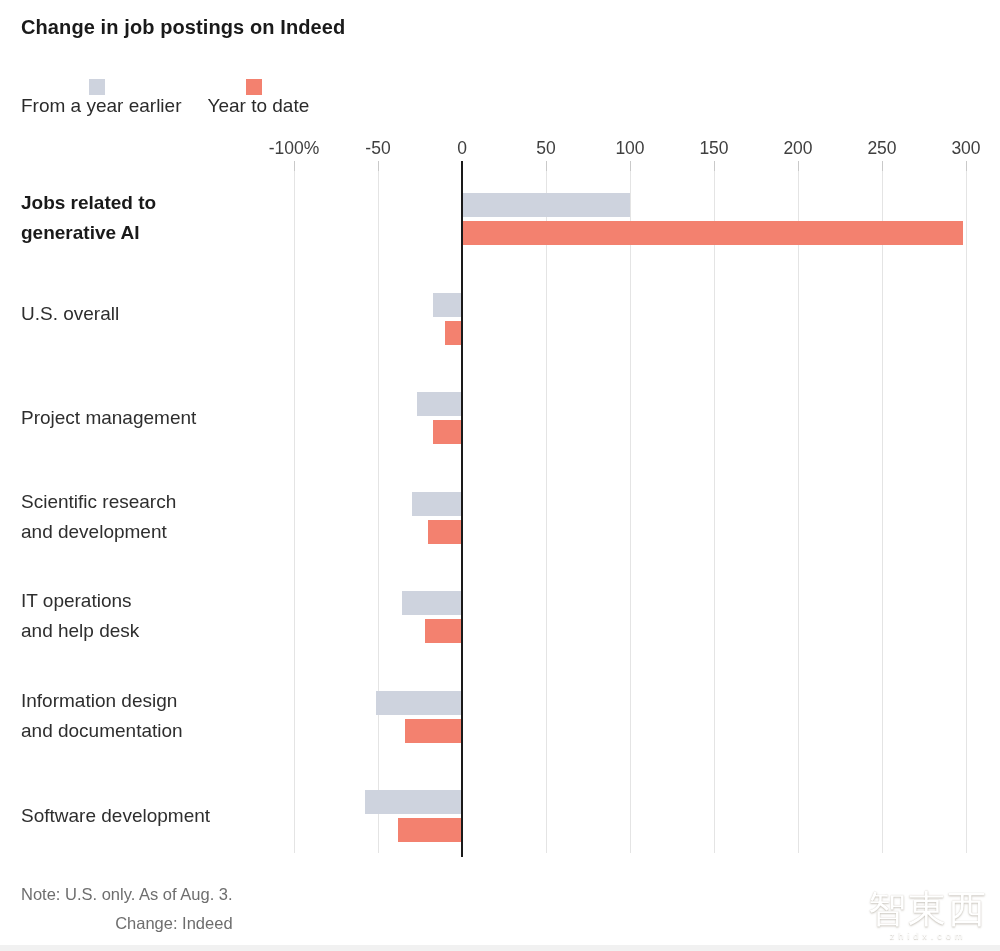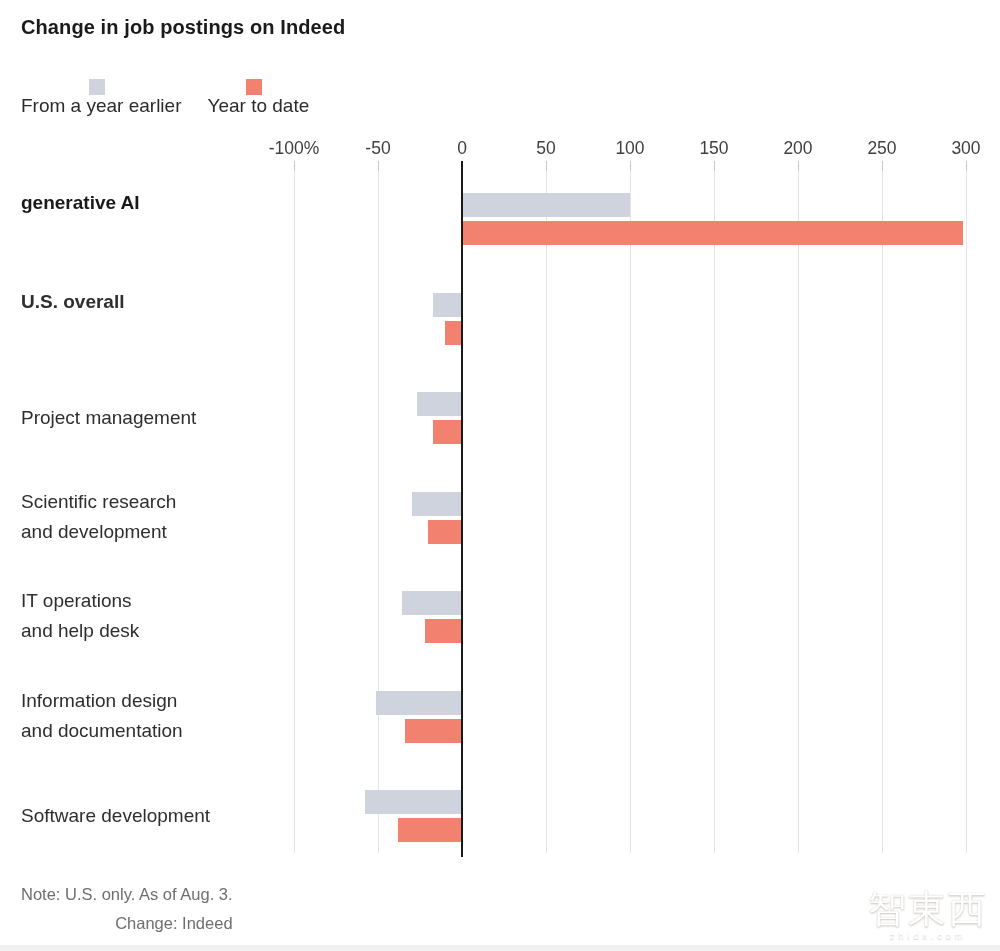--- a/index.html
+++ b/index.html
@@ -101,23 +101,24 @@
       <div class="bar" title="Project management — Year to date: -17%" style="left: 433.44px; top: 420px; width: 27.56px; height: 24px; background: rgb(243, 129, 111);"></div>
       <div class="bar" title="Scientific research and development — From a year earlier: -30%" style="left: 411.6px; top: 491.5px; width: 49.4px; height: 24px; background: rgb(206, 211, 222);"></div>
       <div class="bar" title="Scientific research and development — Year to date: -20%" style="left: 428.4px; top: 519.5px; width: 32.6px; height: 24px; background: rgb(243, 129, 111);"></div>
       <div class="bar" title="IT operations and help desk — From a year earlier: -36%" style="left: 401.52px; top: 591px; width: 59.48px; height: 24px; background: rgb(206, 211, 222);"></div>
       <div class="bar" title="IT operations and help desk — Year to date: -22%" style="left: 425.04px; top: 619px; width: 35.96px; height: 24px; background: rgb(243, 129, 111);"></div>
       <div class="bar" title="Information design and documentation — From a year earlier: -51%" style="left: 376.32px; top: 690.5px; width: 84.68px; height: 24px; background: rgb(206, 211, 222);"></div>
       <div class="bar" title="Information design and documentation — Year to date: -34%" style="left: 404.88px; top: 718.5px; width: 56.12px; height: 24px; background: rgb(243, 129, 111);"></div>
       <div class="bar" title="Software development — From a year earlier: -58%" style="left: 364.56px; top: 790px; width: 96.44px; height: 24px; background: rgb(206, 211, 222);"></div>
       <div class="bar" title="Software development — Year to date: -38%" style="left: 398.16px; top: 818px; width: 62.84px; height: 24px; background: rgb(243, 129, 111);"></div>
       <div class="cat-label bold" style="top: 188px;">
+        <div>Jobs related to</div>
         <div>generative AI</div>
       </div>
-      <div class="cat-label" style="top: 287px; font-weight: bold;">
+      <div class="cat-label" style="top: 299px;">
         <div>U.S. overall</div>
       </div>
       <div class="cat-label" style="top: 403px;">
         <div>Project management</div>
       </div>
       <div class="cat-label" style="top: 486.5px;">
         <div>Scientific research</div>
         <div>and development</div>
       </div>
       <div class="cat-label" style="top: 586px;">

